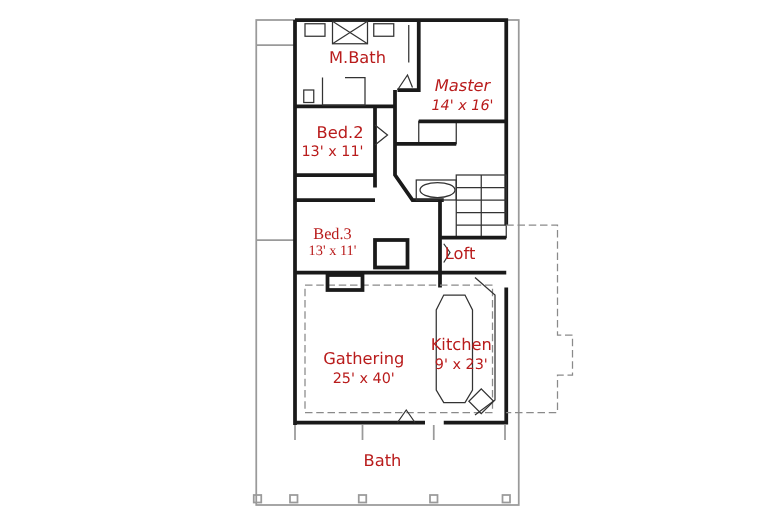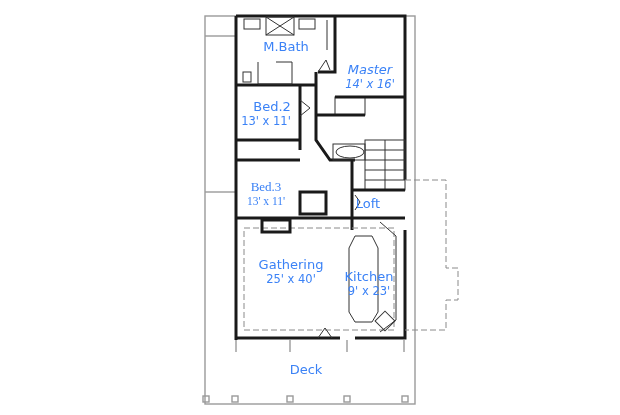--- a/index.html
+++ b/index.html
@@ -2,21 +2,21 @@
 <html><head>
 <meta charset="utf-8">
 <style>
   html, body { margin:0; padding:0; background:#ffffff; }
   body { width:620px; height:415px; overflow:hidden; position:relative; font-family:"DejaVu Sans", sans-serif; }
   svg { position:absolute; left:0; top:0; }
   .wall { stroke:#1a1a1a; stroke-width:3; fill:none; }
   .thin { stroke:#333; stroke-width:1; fill:none; }
   .gray { stroke:#9a9a9a; stroke-width:1.4; fill:none; }
   .dash { stroke:#8a8a8a; stroke-width:1; fill:none; stroke-dasharray:6 3; }
-  .lbl { position:absolute; text-align:center; color:#3b82f6; font-size:13px; line-height:14px; white-space:nowrap; transform:translateX(-50%); }
+  .lbl { position:absolute; text-align:center; color:#b91c1c; font-size:13px; line-height:14px; white-space:nowrap; transform:translateX(-50%); }
   .dim { display:block; font-size:11.5px; }
 </style>
 </head>
 <body>
 
 <svg width="620" height="415" viewBox="0 0 620 415">
 
   <rect x="205" y="16" width="210" height="388" class="gray"></rect>
   <line x1="205" y1="36" x2="236" y2="36" class="gray"></line>
   <line x1="205" y1="192" x2="236" y2="192" class="gray"></line>
@@ -103,23 +103,23 @@
   <span>Bed.2</span>
   <span class="dim">13' x 11'</span>
 </div>
 <div class="lbl" style="left:266px;top:180px;font-family:Liberation Serif, serif;">
   <span>Bed.3</span>
   <span class="dim">13' x 11'</span>
 </div>
 <div class="lbl" style="left:368px;top:197px;">
   <span>Loft</span>
 </div>
-<div class="lbl" style="left:291px;top:258px;text-align:center;">
+<div class="lbl" style="left:291px;top:281px;text-align:center;">
   <span>Gathering</span>
   <span class="dim">25' x 40'</span>
 </div>
 <div class="lbl" style="left:369px;top:270px;text-align:center;">
   <span>Kitchen</span>
   <span class="dim">9' x 23'</span>
 </div>
 <div class="lbl" style="left:306px;top:363px;">
-  <span>Deck</span>
+  <span>Bath</span>
 </div>
 
 </body></html>

